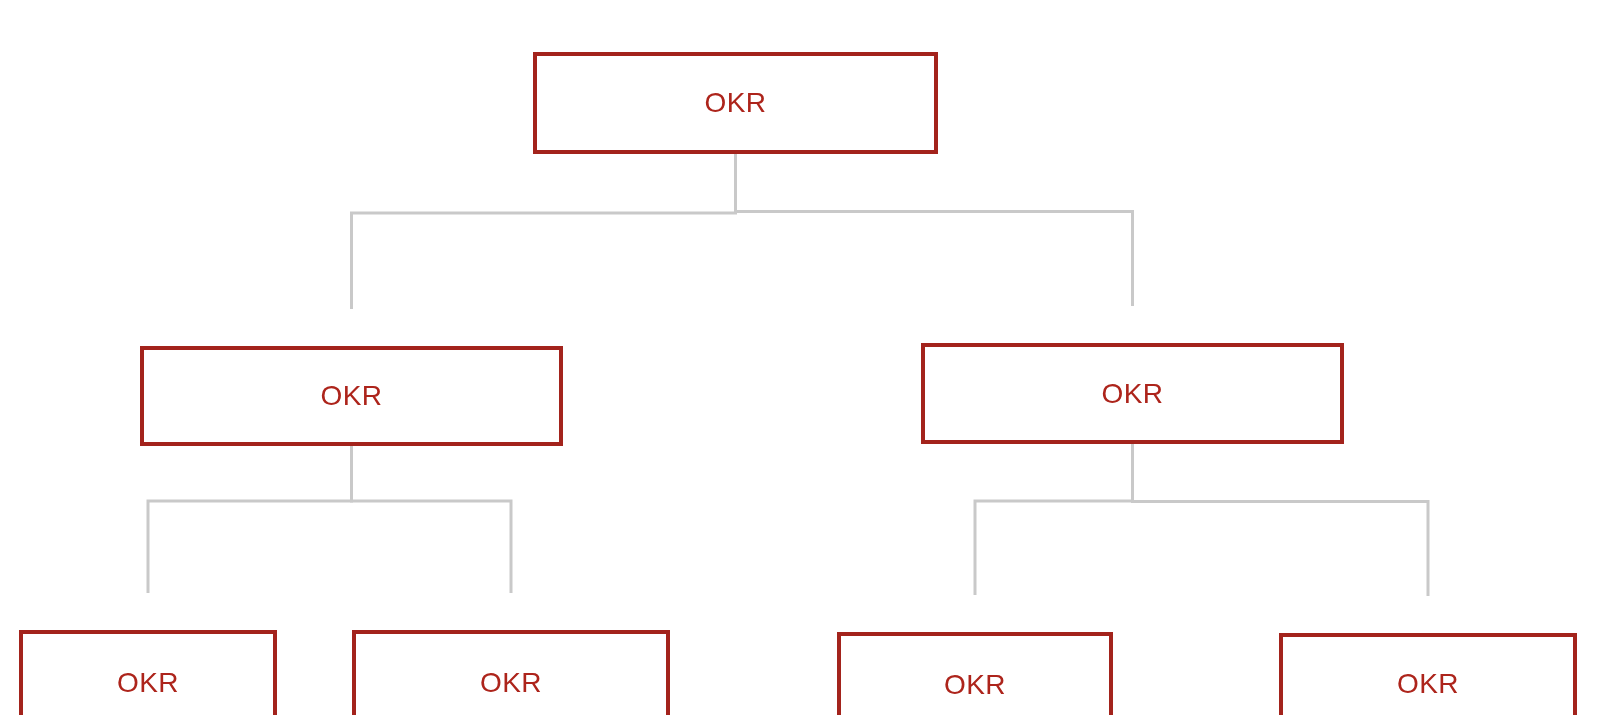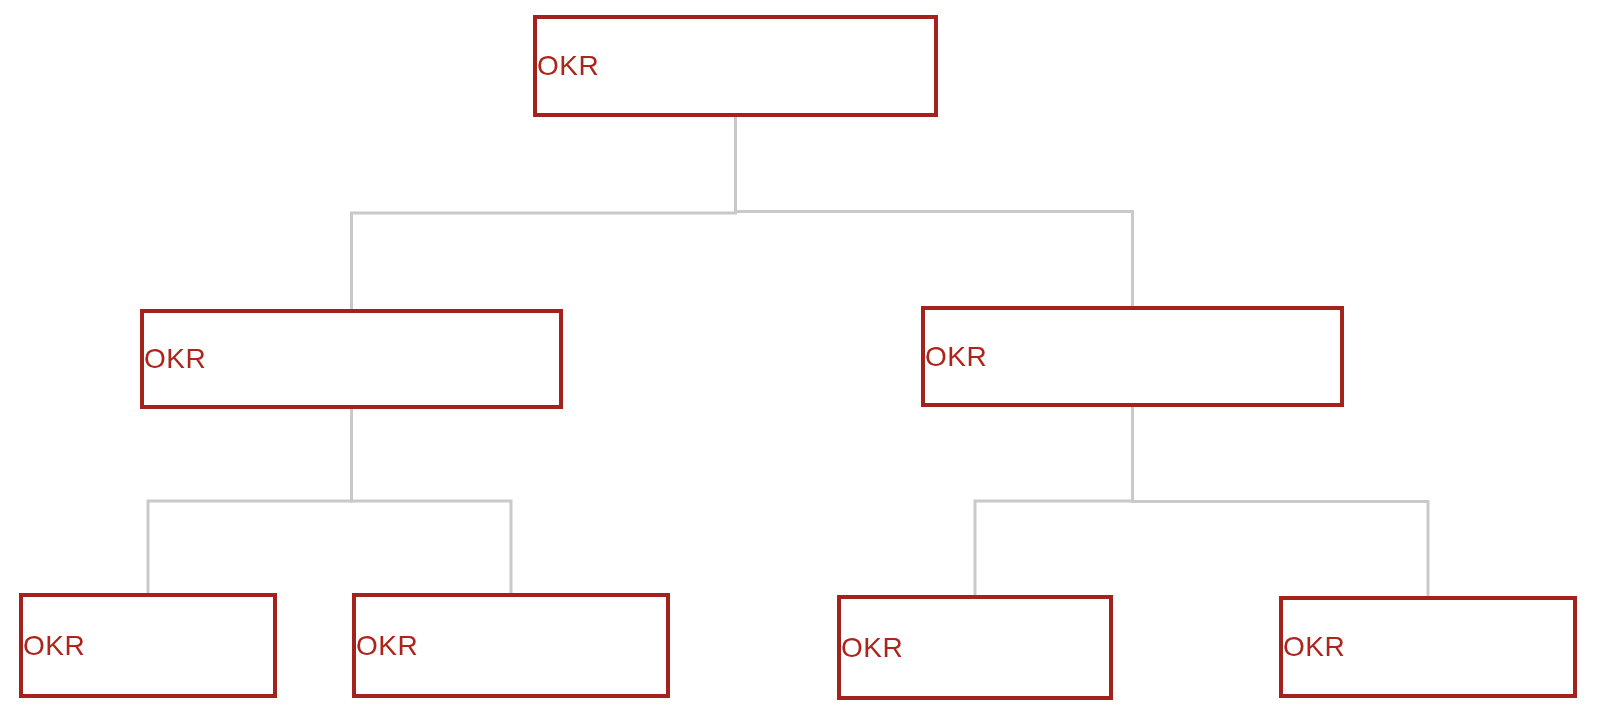--- a/index.html
+++ b/index.html
@@ -21,21 +21,22 @@
     top: 0;
     width: 1600px;
     height: 715px;
   }
   .node {
     position: absolute;
     box-sizing: border-box;
     background: #ffffff;
     display: flex;
     align-items: center;
-    justify-content: flex-start;
+    justify-content: center;
+    margin-top: 37px;
   }
   .node span {
     font-size: 28px;
     letter-spacing: 0.5px;
     font-weight: 400;
     line-height: 1;
     user-select: none;
   }
 </style>
 </head>

